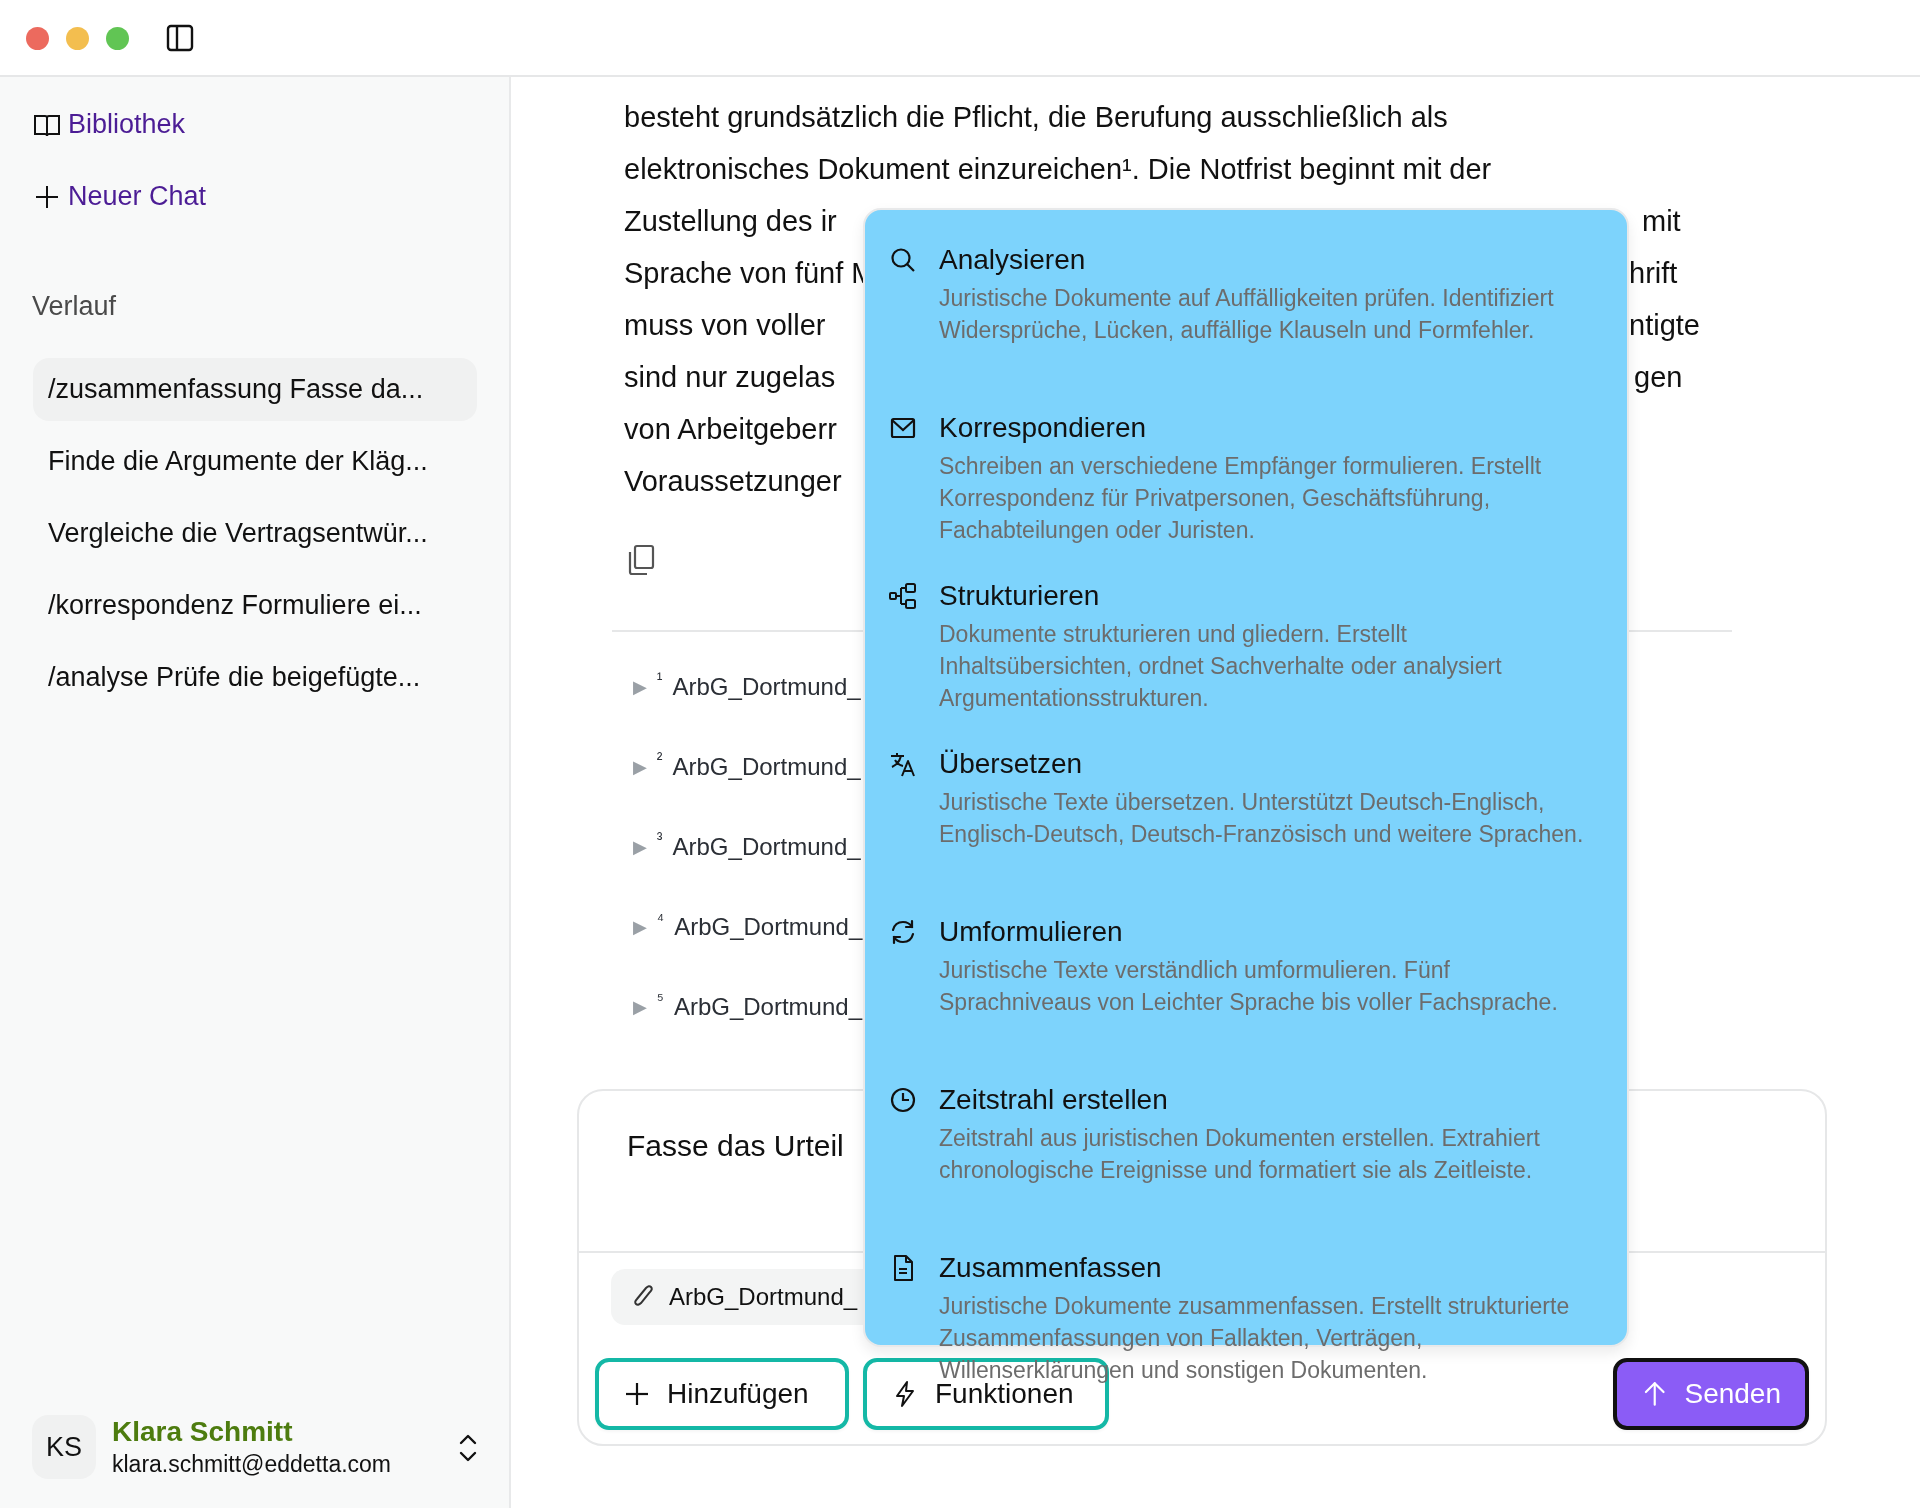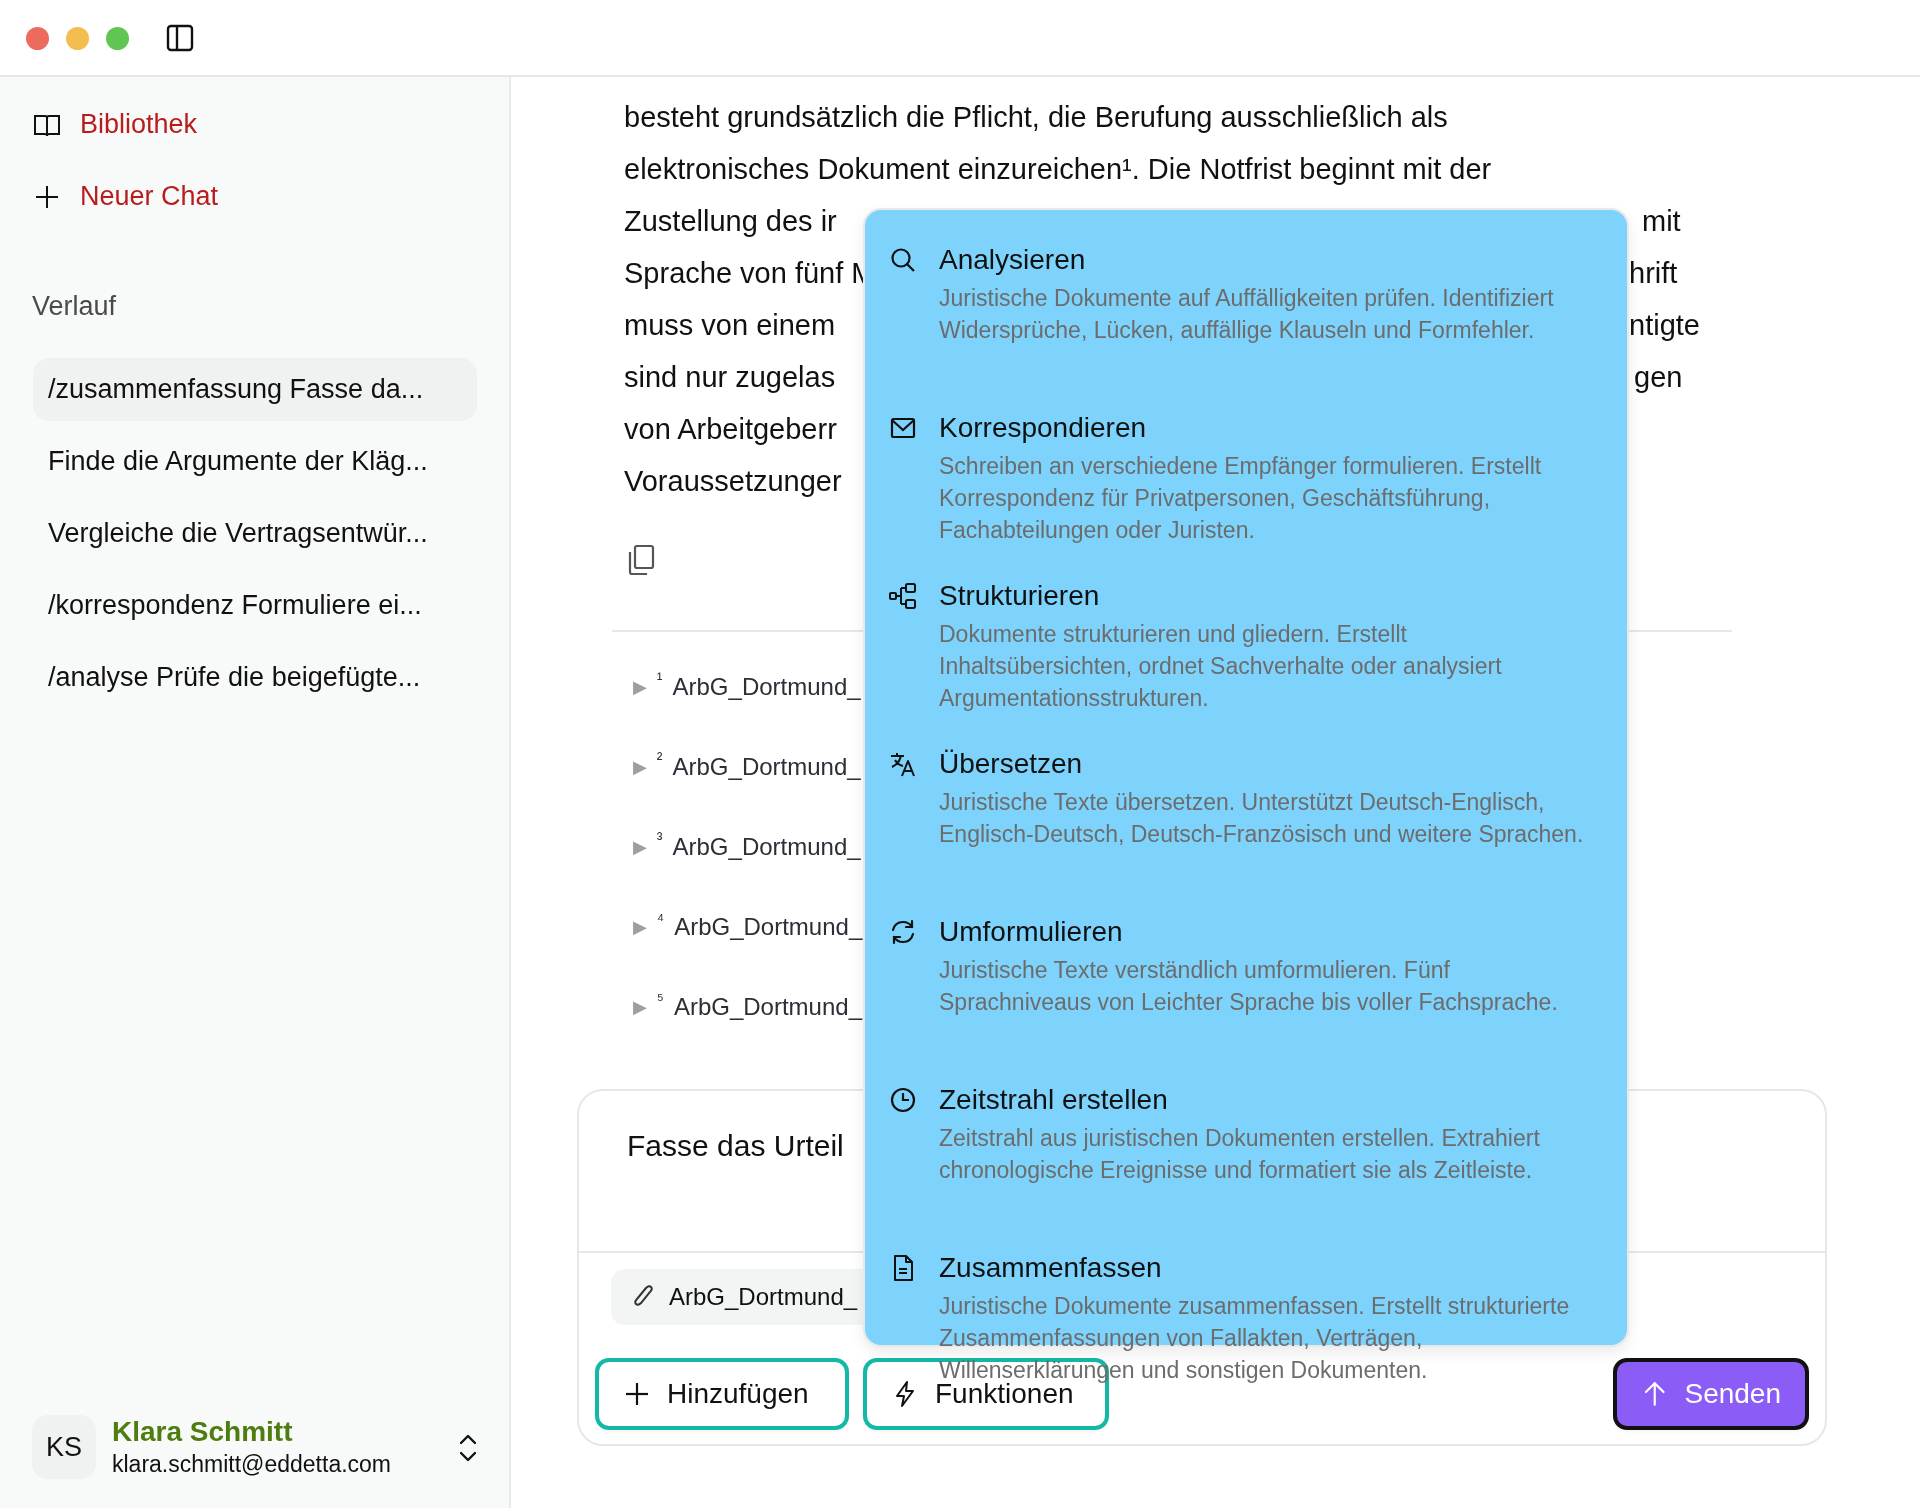--- a/index.html
+++ b/index.html
@@ -9,21 +9,21 @@
   
   .titlebar { position: absolute; left: 0; top: 0; width: 1920px; height: 77px; background: #ffffff; border-bottom: 2px solid #e6e7e8; }
   .traffic { position: absolute; top: 27px; width: 23px; height: 23px; border-radius: 50%; }
   .traffic.red { left: 26px; background: #ec6a5e; }
   .traffic.yellow { left: 66px; background: #f3be4f; }
   .traffic.green { left: 106px; background: #61c554; }
   .sidebar-toggle { position: absolute; left: 165px; top: 23px; width: 30px; height: 30px; cursor: pointer; }
 
   
   .sidebar { position: absolute; left: 0; top: 77px; width: 511px; height: 1431px; background: #f8f9f9; border-right: 2px solid #e8e9ea; }
-  .nav-item { position: absolute; left: 32px; display: flex; align-items: center; gap: 18px; font-size: 27px; color: #b91c1c; cursor: pointer; }
+  .nav-item { position: absolute; left: 32px; display: flex; align-items: center; gap: 6px; font-size: 27px; color: #4c1d95; cursor: pointer; }
   .nav-item svg { width: 30px; height: 30px; }
   .section-label { position: absolute; left: 32px; top: 214px; font-size: 27px; color: #4a4a4a; }
   .hist { position: absolute; left: 33px; width: 444px; height: 63px; border-radius: 16px; font-size: 27px; color: #111; padding-left: 15px; display: flex; align-items: center; white-space: nowrap; overflow: hidden; cursor: pointer; }
   .hist.active { background: #f0f1f1; }
 
   .user-row { position: absolute; left: 32px; top: 1334px; width: 450px; height: 72px; display: flex; align-items: center; cursor: pointer; }
   .avatar { width: 64px; height: 64px; border-radius: 16px; background: #f0f1f1; display: flex; align-items: center; justify-content: center; font-size: 27px; color: #111; }
   .user-info { margin-left: 16px; display: flex; flex-direction: column; }
   .user-name { font-size: 28px; font-weight: bold; color: #4d7c0f; line-height: 34px; }
   .user-email { font-size: 23px; color: #111; line-height: 30px; }
@@ -119,21 +119,21 @@
     </div>
   </aside>
 
   <main class="main">
     <div class="answer">
       <div class="line" style="visibility:hidden;">&nbsp;</div>
       <div class="line">besteht grundsätzlich die Pflicht, die Berufung ausschließlich als</div>
       <div class="line">elektronisches Dokument einzureichen¹. Die Notfrist beginnt mit der</div>
       <div class="line"><span>Zustellung des ir</span><span style="position:absolute;left:1018px;">mit</span></div>
       <div class="line"><span>Sprache von fünf M</span><span style="position:absolute;left:1005px;">hrift</span></div>
-      <div class="line"><span>muss von einem</span><span style="position:absolute;left:1005px;">ntigte</span></div>
+      <div class="line"><span>muss von voller</span><span style="position:absolute;left:1005px;">ntigte</span></div>
       <div class="line"><span>sind nur zugelas</span><span style="position:absolute;left:1010px;">gen</span></div>
       <div class="line">von Arbeitgeberr</div>
       <div class="line">Voraussetzunger</div>
     </div>
 
     <svg class="copy-btn" viewBox="0 0 32 34" fill="none" stroke="#555" stroke-width="2.2">
       <rect x="10" y="3" width="18" height="22" rx="2"></rect>
       <path d="M5 9 V29 Q5 31 7 31 H22"></path>
     </svg>
 

